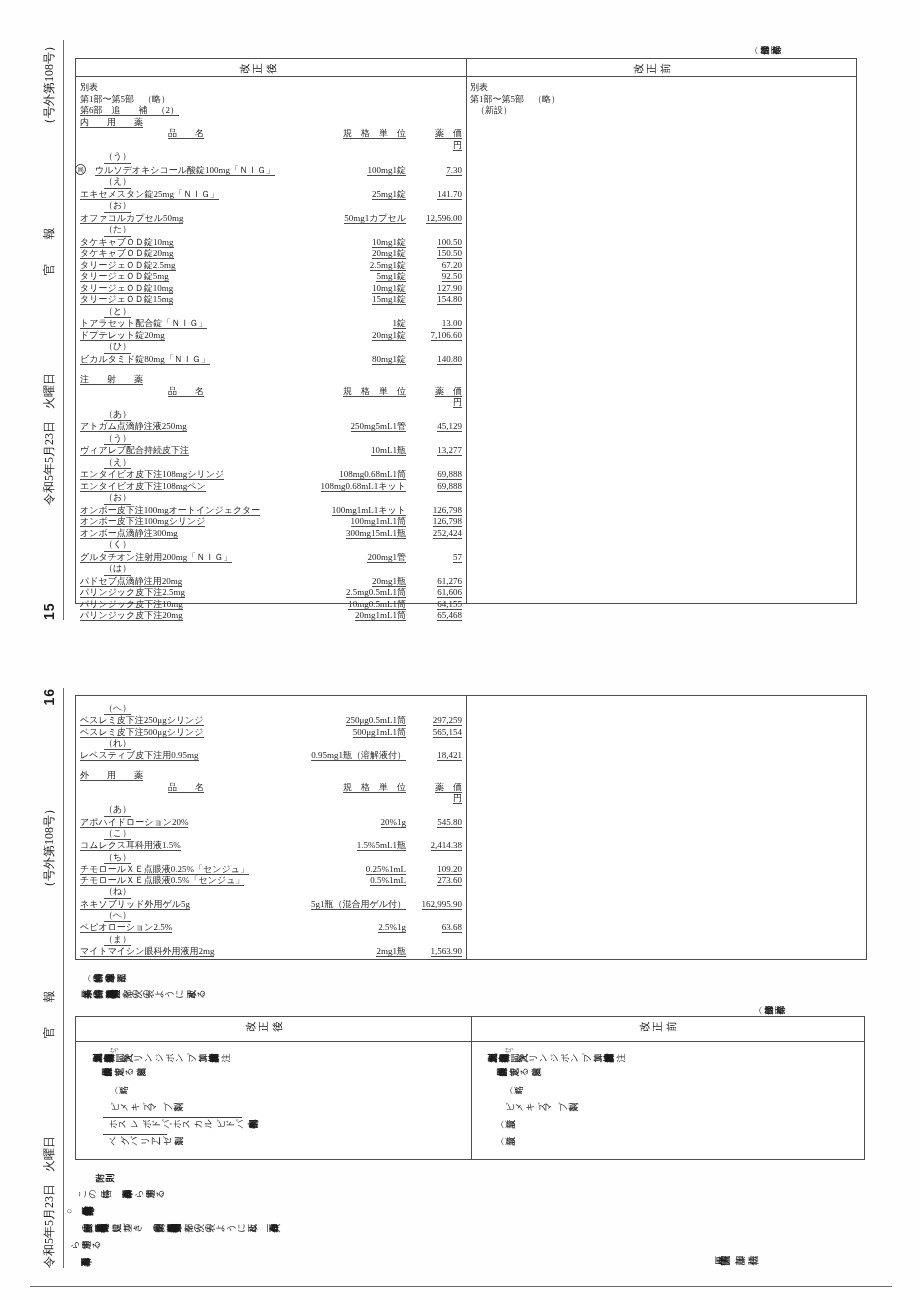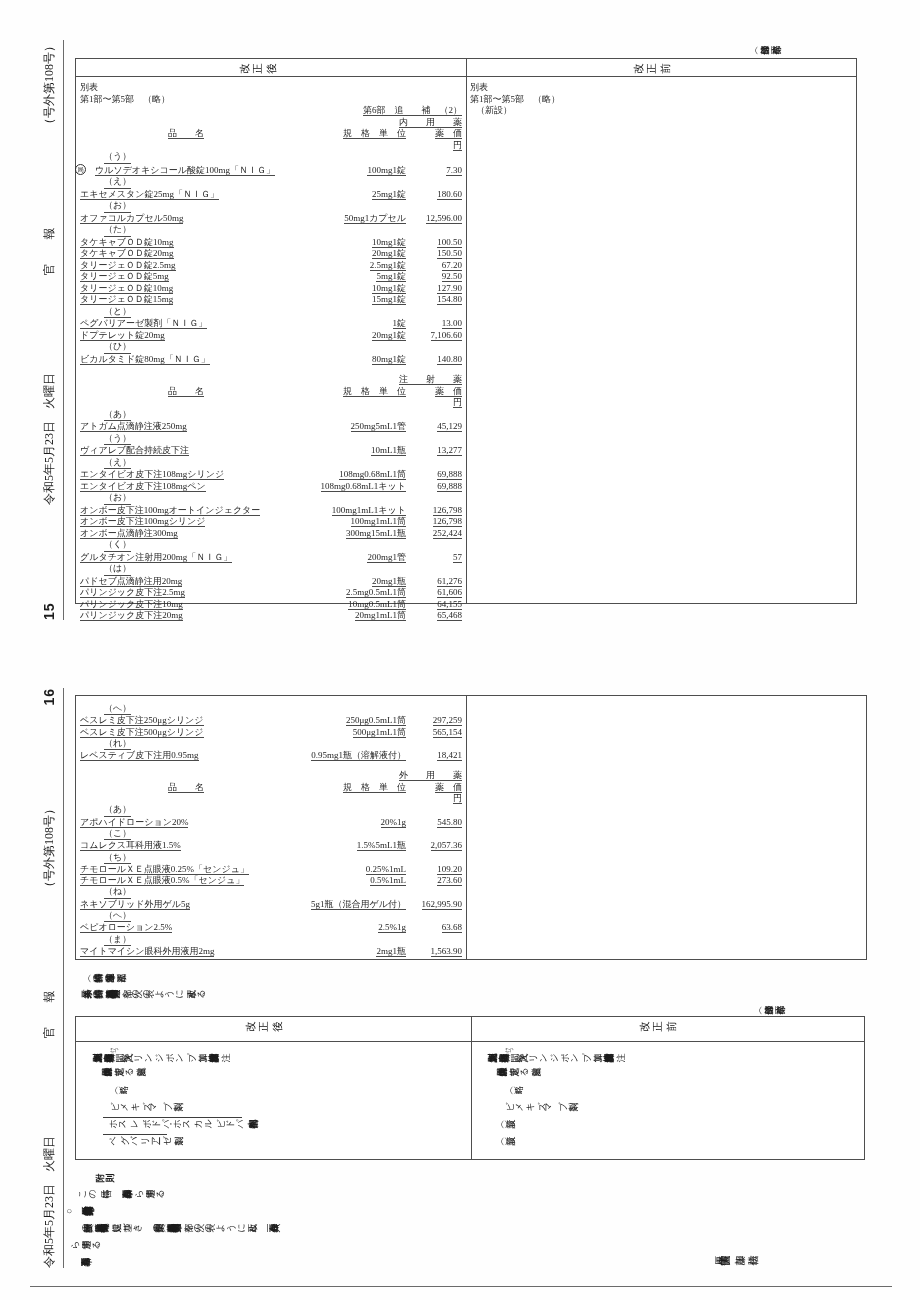--- a/index.html
+++ b/index.html
@@ -20,21 +20,21 @@
         transform:rotate(-90deg) translateX(-580px);display:flex;justify-content:space-between;
         align-items:center;font-size:12px;color:#1d1d1d;}
   .hrot .pn{font-size:14px;font-weight:600;font-family:"Liberation Sans","DejaVu Sans",sans-serif;letter-spacing:1px;}
   
   .gtable{position:absolute;border:1px solid #4e4e4e;background:#fff;}
   .gtable .divider{position:absolute;top:0;bottom:0;width:1px;background:#4e4e4e;}
   .gtable .headline{position:absolute;left:0;right:0;height:1px;background:#4e4e4e;}
   .cellflow{position:absolute;font-size:9px;color:#262626;}
   .ln{display:flex;align-items:baseline;line-height:11.5px;}
   .p2 .ln{line-height:11.3px;}
-  .ln.part,.ln.sec{display:block;text-align:right;}
+  .ln.part,.ln.sec{display:block;text-align:left;}
   .ln.gap{margin-top:9px;}
   .ln.kana{padding-left:24px;}
   .spx{flex:1 1 auto;}
   .u{border-bottom:1px solid #4a4a4a;}
   .un{text-align:center;}
   .pr{display:inline-block;min-width:46px;margin-left:10px;text-align:right;}
   .nmh{margin-left:88px;}
   .jpmark{display:inline-block;width:9px;height:9px;line-height:9.5px;border:1px solid #333;
           border-radius:50%;font-size:6.5px;text-align:center;vertical-align:1px;
           margin-left:-5px;margin-right:9px;}
@@ -92,21 +92,21 @@
           <span class="un"><span class="u">100mg1錠</span></span>
           <span class="pr"><span class="u">7.30</span></span>
         </div>
         <div class="ln kana">
           <span class="u">（え）</span>
         </div>
         <div class="ln drug">
           <span class="nm"><span class="u">エキセメスタン錠25mg「ＮＩＧ」</span></span>
           <span class="spx"></span>
           <span class="un"><span class="u">25mg1錠</span></span>
-          <span class="pr"><span class="u">180.60</span></span>
+          <span class="pr"><span class="u">141.70</span></span>
         </div>
         <div class="ln kana">
           <span class="u">（お）</span>
         </div>
         <div class="ln drug">
           <span class="nm"><span class="u">オファコルカプセル50mg</span></span>
           <span class="spx"></span>
           <span class="un"><span class="u">50mg1カプセル</span></span>
           <span class="pr"><span class="u">12,596.00</span></span>
         </div>
@@ -146,21 +146,21 @@
         <div class="ln drug">
           <span class="nm"><span class="u">タリージェＯＤ錠15mg</span></span>
           <span class="spx"></span>
           <span class="un"><span class="u">15mg1錠</span></span>
           <span class="pr"><span class="u">154.80</span></span>
         </div>
         <div class="ln kana">
           <span class="u">（と）</span>
         </div>
         <div class="ln drug">
-          <span class="nm"><span class="u">ペグバリアーゼ製剤「ＮＩＧ」</span></span>
+          <span class="nm"><span class="u">トアラセット配合錠「ＮＩＧ」</span></span>
           <span class="spx"></span>
           <span class="un"><span class="u">1錠</span></span>
           <span class="pr"><span class="u">13.00</span></span>
         </div>
         <div class="ln drug">
           <span class="nm"><span class="u">ドプテレット錠20mg</span></span>
           <span class="spx"></span>
           <span class="un"><span class="u">20mg1錠</span></span>
           <span class="pr"><span class="u">7,106.60</span></span>
         </div>
@@ -331,21 +331,21 @@
           <span class="un"><span class="u">20%1g</span></span>
           <span class="pr"><span class="u">545.80</span></span>
         </div>
         <div class="ln kana">
           <span class="u">（こ）</span>
         </div>
         <div class="ln drug">
           <span class="nm"><span class="u">コムレクス耳科用液1.5%</span></span>
           <span class="spx"></span>
           <span class="un"><span class="u">1.5%5mL1瓶</span></span>
-          <span class="pr"><span class="u">2,057.36</span></span>
+          <span class="pr"><span class="u">2,414.38</span></span>
         </div>
         <div class="ln kana">
           <span class="u">（ち）</span>
         </div>
         <div class="ln drug">
           <span class="nm"><span class="u">チモロールＸＥ点眼液0.25%「センジュ」</span></span>
           <span class="spx"></span>
           <span class="un"><span class="u">0.25%1mL</span></span>
           <span class="pr"><span class="u">109.20</span></span>
         </div>

